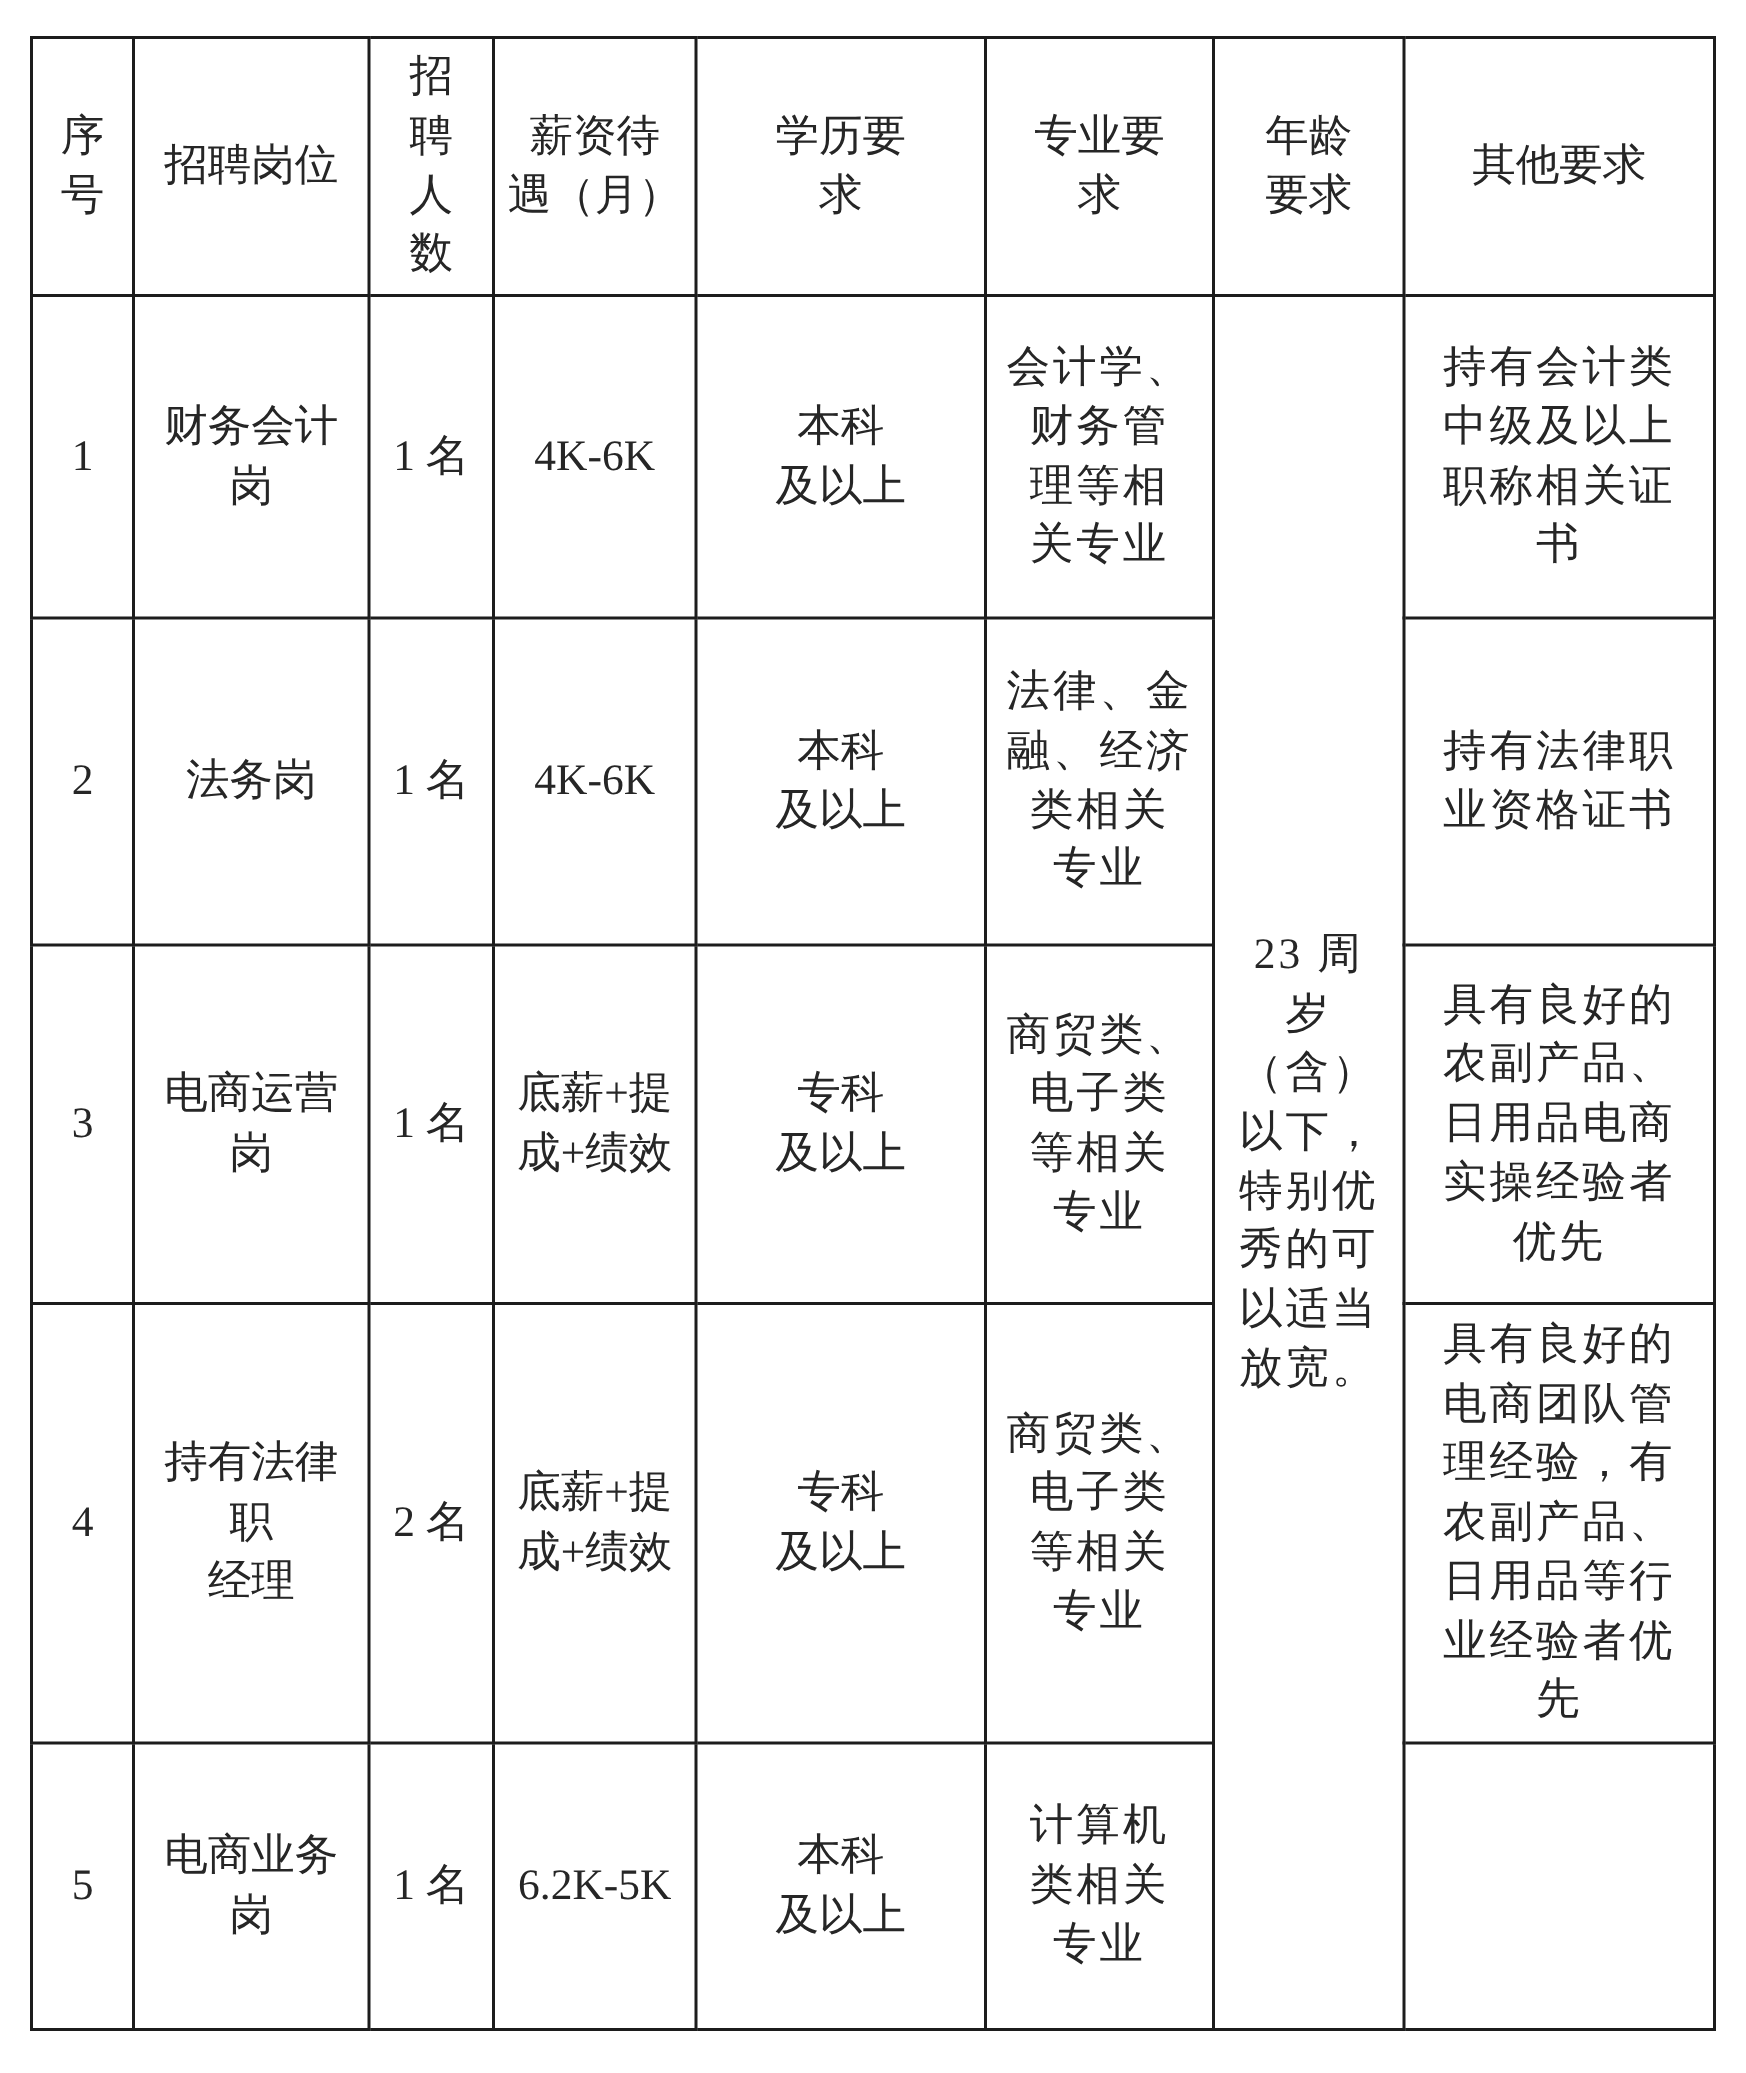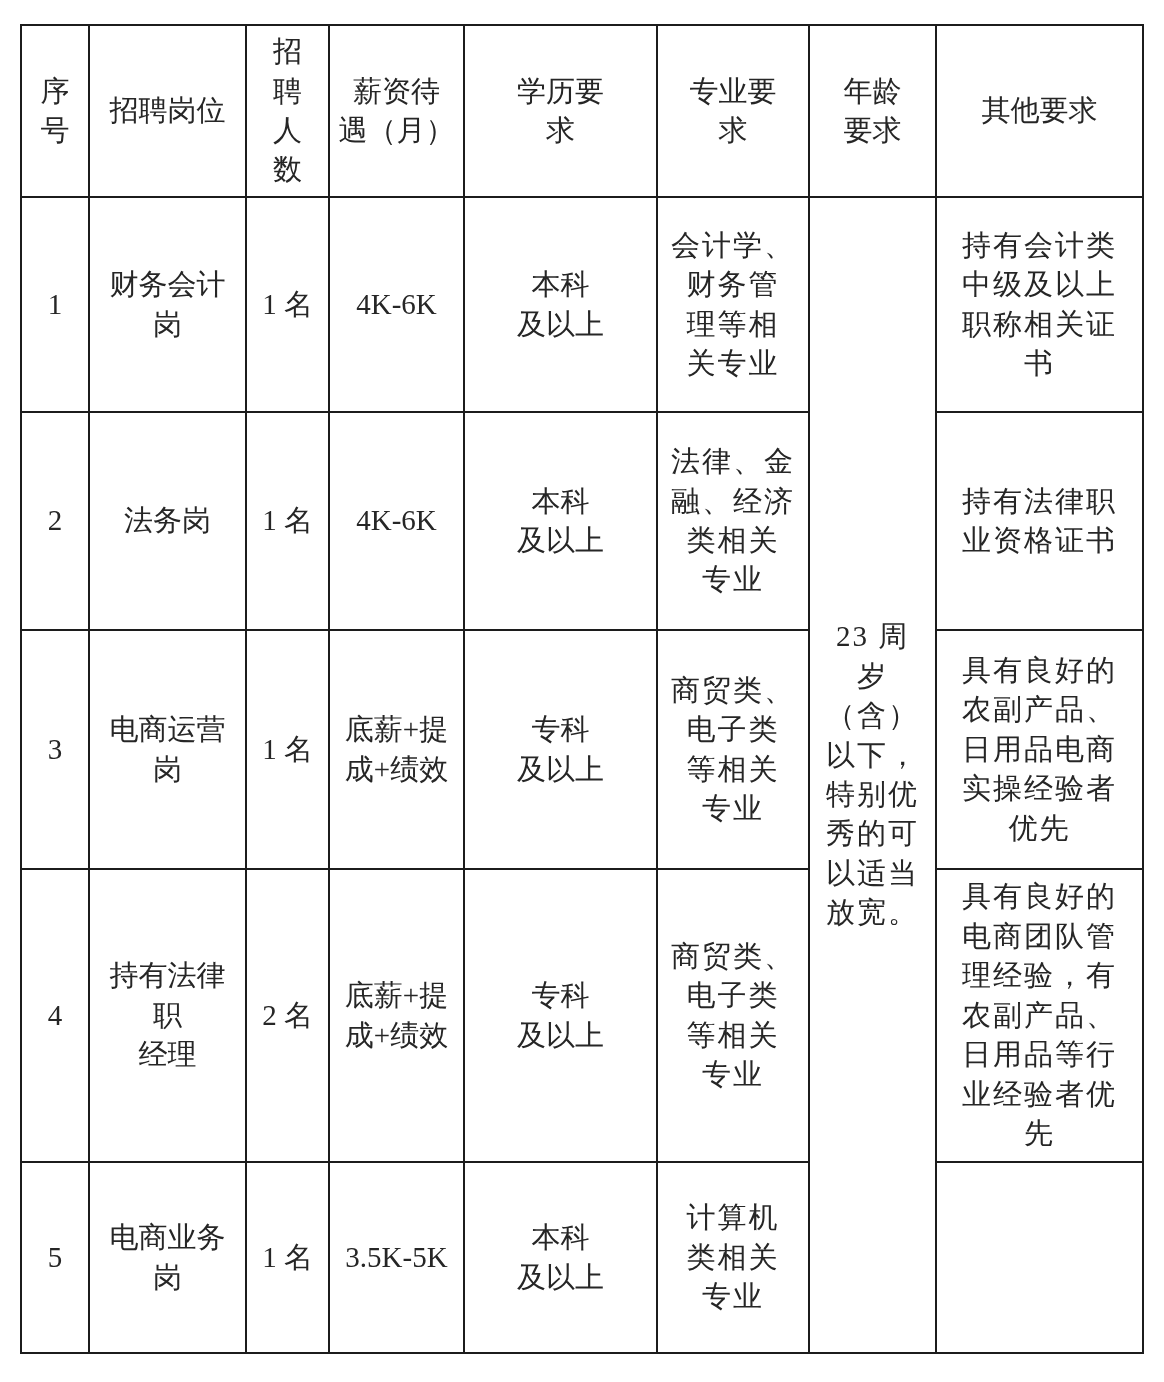--- a/index.html
+++ b/index.html
@@ -170,21 +170,21 @@
 日用品等行
 业经验者优
 先</td>
     </tr>
 
     <tr class="rh-4">
       <td class="c">5</td>
       <td class="c">电商业务
 岗</td>
       <td class="c">1 名</td>
-      <td class="c">3.5K-5K</td>
+      <td class="c">6.2K-5K</td>
       <td class="c">本科
 及以上</td>
       <td class="l">计算机
 类相关
 专业</td>
       <td class="l"></td>
     </tr>
   </tbody>
     </table>
 </div>

